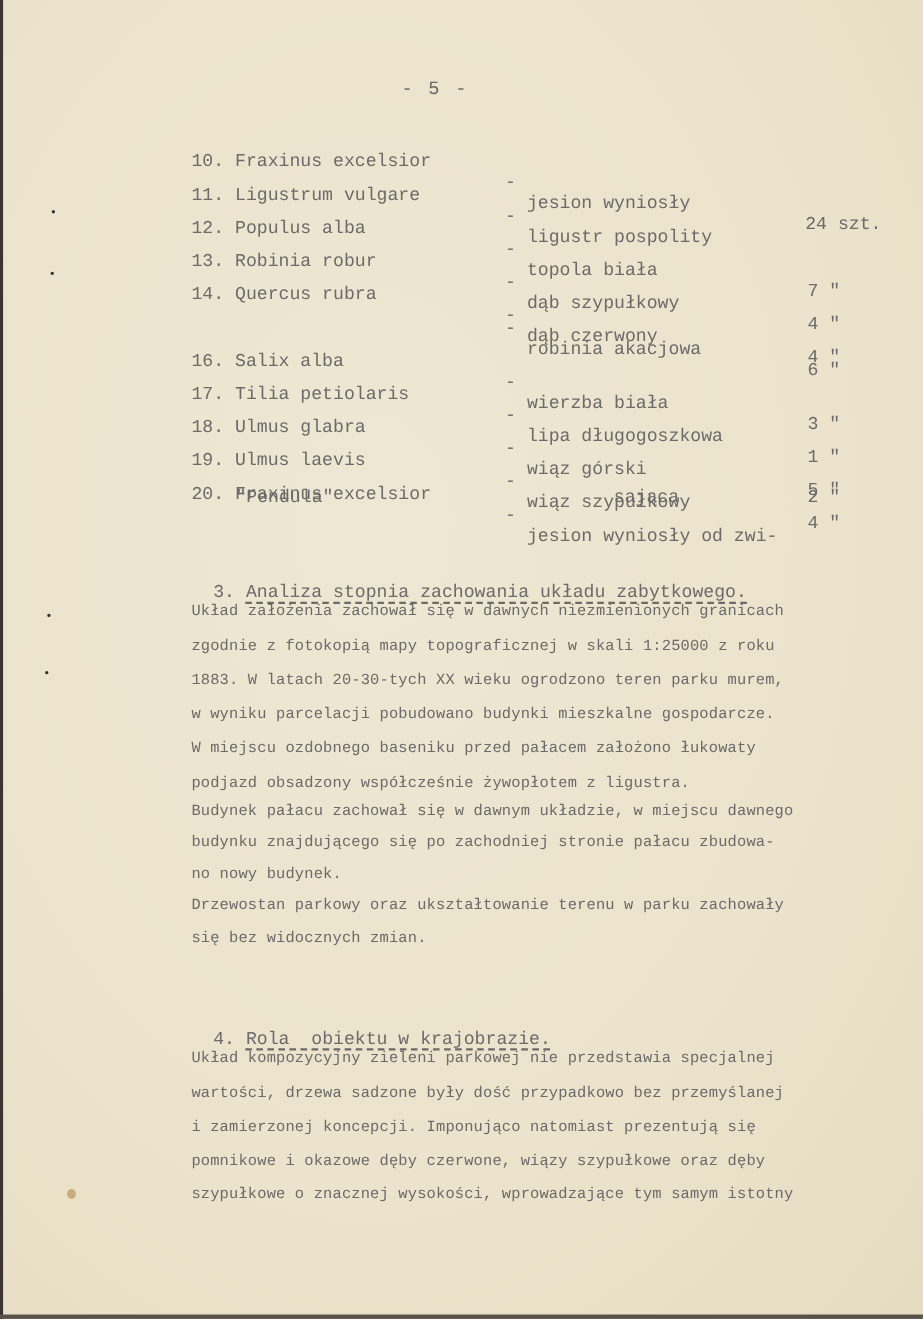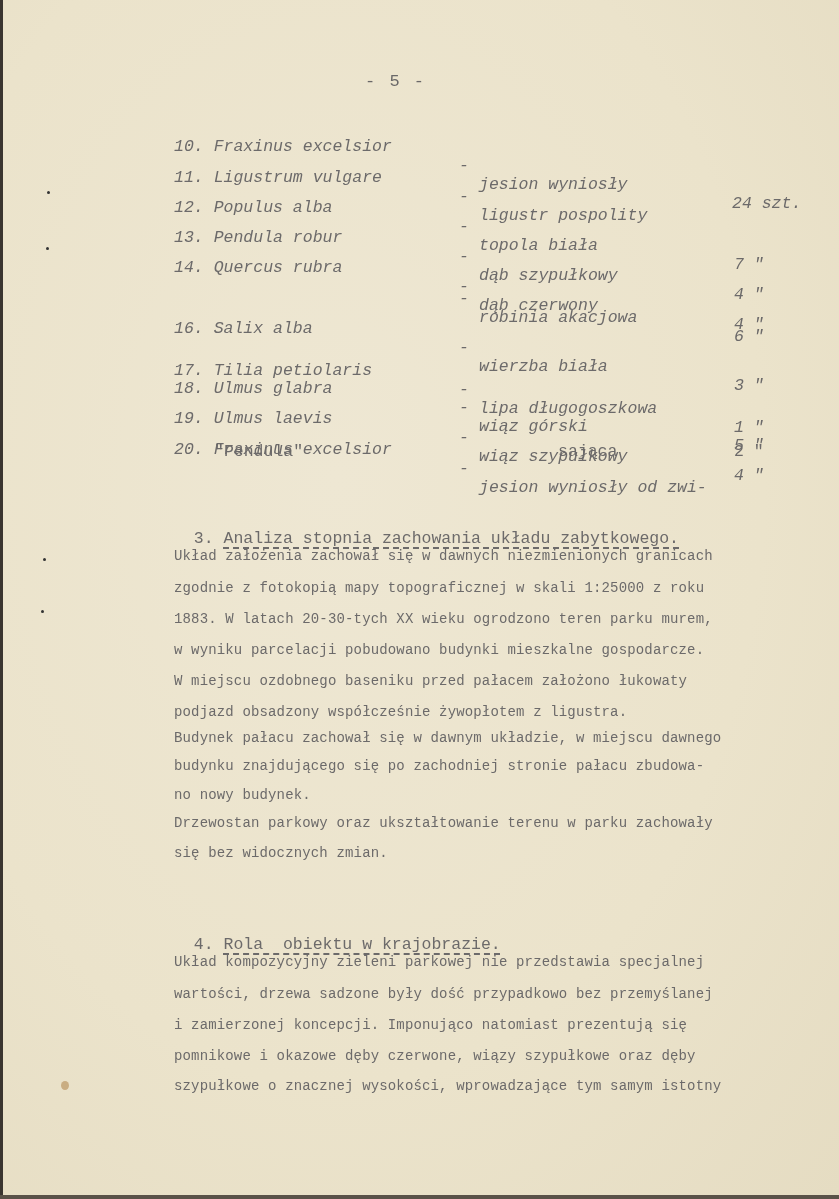--- a/index.html
+++ b/index.html
@@ -11,21 +11,21 @@
   }
   .paper {
     position: absolute; left: 3px; top: 0; width: 836px; height: 1195px;
     background: radial-gradient(ellipse at 40% 40%, #eee7d3 0%, #ebe3cb 60%, #e5dcc2 100%);
   }
   .left-edge { position: absolute; left: 0; top: 0; width: 3px; height: 1199px; background: #3a3530; }
   .bottom-edge { position: absolute; left: 0; bottom: 0; width: 839px; height: 4px; background: #5a5248; }
   .page-number {
     position: absolute; left: 365px; top: 72px; font-size: 17px; color: #6a6868; letter-spacing: 2px;
   }
-  .row { position: absolute; left: 174px; width: 640px; height: 24px; font-size: 16.5px; white-space: pre; font-style: italic; }
+  .row { position: absolute; left: 174px; width: 640px; height: 24px; font-size: 16.5px; white-space: pre; }
   .row .latin { position: absolute; left: 0; }
   .row .dash { position: absolute; left: 285px; }
   .row .polish { position: absolute; left: 305px; }
   .row .count { position: absolute; left: 560px; text-align: center; }
   .row .count.wide { left: 558px; }
   .cont { position: absolute; font-size: 16.5px; white-space: pre; }
   .heading {
     position: absolute; left: 174px; font-size: 16.5px; white-space: pre;
   }
   .heading .title {
@@ -62,21 +62,21 @@
   <span class="polish">ligustr pospolity</span>
   <span class="count"></span>
 </div>
 <div class="row" style="top:179px">
   <span class="latin"><span>12.</span> <span>Populus alba</span></span>
   <span class="dash">-</span>
   <span class="polish">topola biała</span>
   <span class="count">7 "</span>
 </div>
 <div class="row" style="top:209px">
-  <span class="latin"><span>13.</span> <span>Pendula robur</span></span>
+  <span class="latin"><span>13.</span> <span>Robinia robur</span></span>
   <span class="dash">-</span>
   <span class="polish">dąb szypułkowy</span>
   <span class="count">4 "</span>
 </div>
 <div class="row" style="top:239px">
   <span class="latin"><span>14.</span> <span>Quercus rubra</span></span>
   <span class="dash">-</span>
   <span class="polish">dąb czerwony</span>
   <span class="count">4 "</span>
 </div>
@@ -84,21 +84,21 @@
   <span class="dash">-</span>
   <span class="polish">robinia akacjowa</span>
   <span class="count">6 "</span>
 </div>
 <div class="row" style="top:300px">
   <span class="latin"><span>16.</span> <span>Salix alba</span></span>
   <span class="dash">-</span>
   <span class="polish">wierzba biała</span>
   <span class="count">3 "</span>
 </div>
-<div class="row" style="top:342px">
+<div class="row" style="top:330px">
   <span class="latin"><span>17.</span> <span>Tilia petiolaris</span></span>
   <span class="dash">-</span>
   <span class="polish">lipa długogoszkowa</span>
   <span class="count">1 "</span>
 </div>
 <div class="row" style="top:360px">
   <span class="latin"><span>18.</span> <span>Ulmus glabra</span></span>
   <span class="dash">-</span>
   <span class="polish">wiąz górski</span>
   <span class="count">5 "</span>

